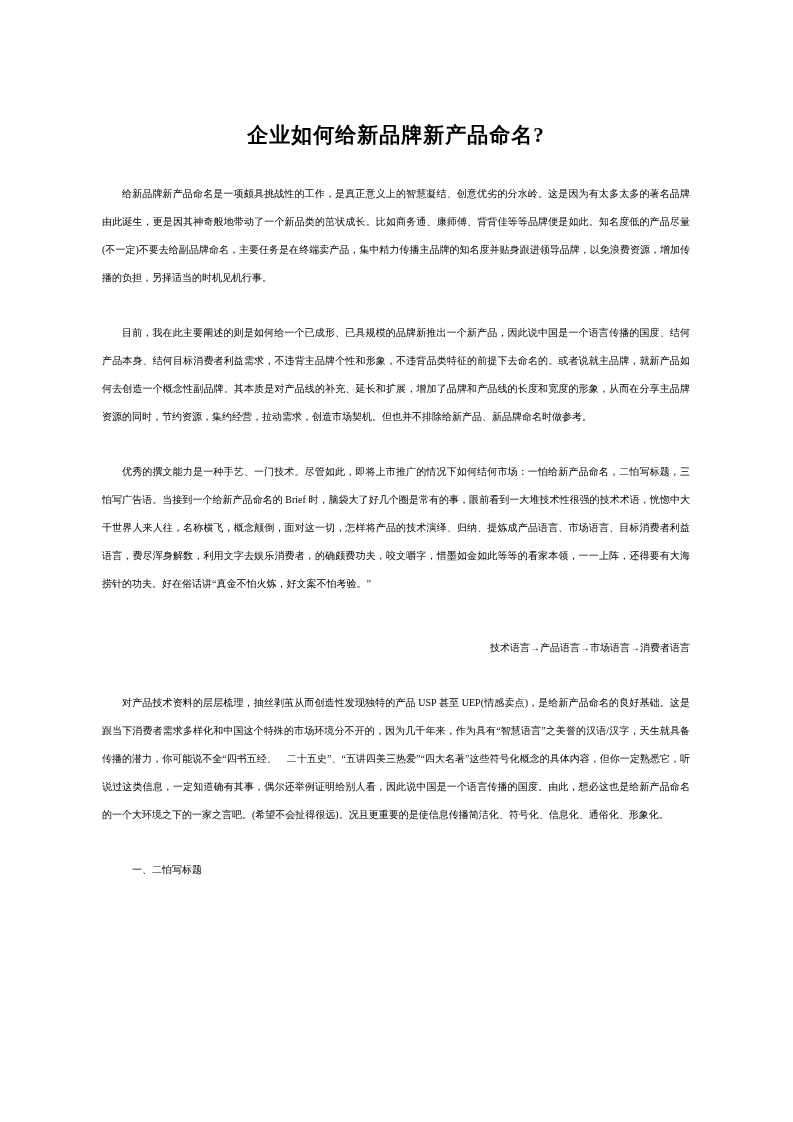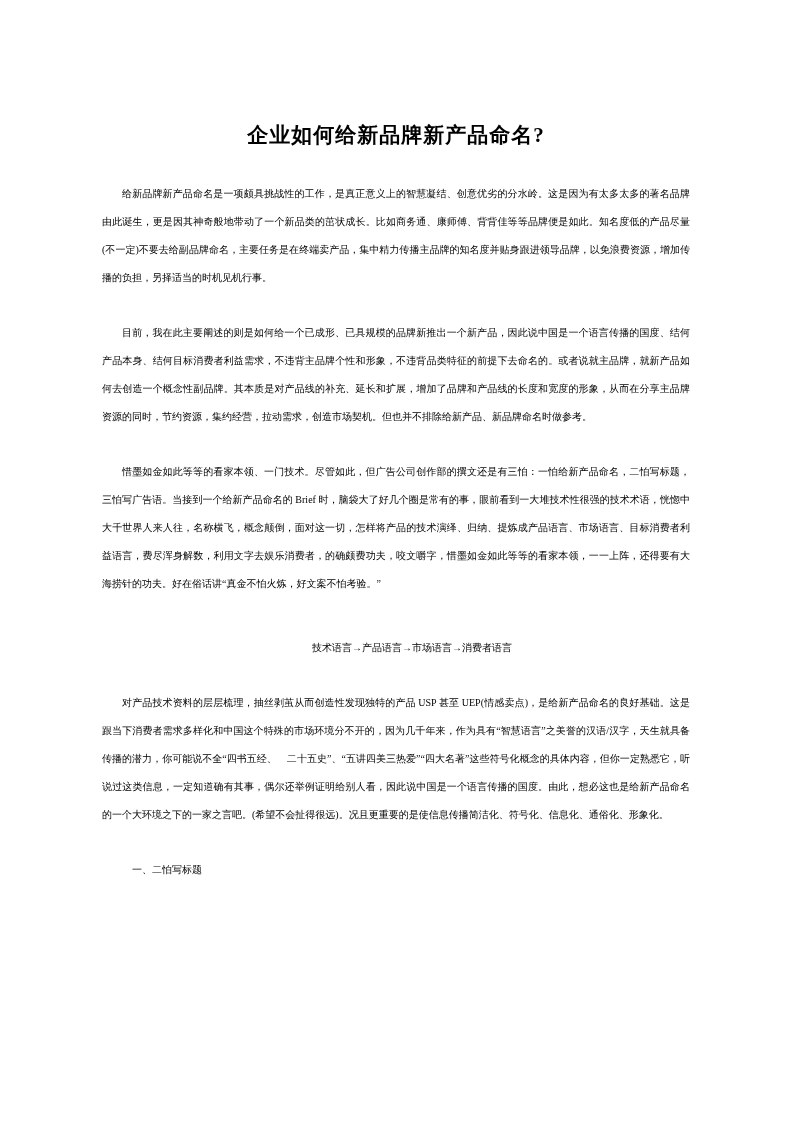--- a/index.html
+++ b/index.html
@@ -30,39 +30,39 @@
   p.para {
     font-size: 10px;
     line-height: 28px;
     text-align: justify;
     text-indent: 2em;
     margin: 27px 0 0 0;
     word-break: break-all;
   }
   p.flow-line {
     text-indent: 3.2em;
-    text-align: center;
+    text-align: right;
     margin-top: 36px;
   }
   p.section-heading {
     text-indent: 3em;
     text-align: left;
   }
 </style>
 </head>
 <body>
 
 <div class="page">
   <h1 class="doc-title">企业如何给新品牌新产品命名?</h1>
 
   <p class="para">给新品牌新产品命名是一项颇具挑战性的工作，是真正意义上的智慧凝结、创意优劣的分水岭。这是因为有太多太多的著名品牌由此诞生，更是因其神奇般地带动了一个新品类的茁状成长。比如商务通、康师傅、背背佳等等品牌便是如此。知名度低的产品尽量(不一定)不要去给副品牌命名，主要任务是在终端卖产品，集中精力传播主品牌的知名度并贴身跟进领导品牌，以免浪费资源，增加传播的负担，另择适当的时机见机行事。</p>
 
   <p class="para">目前，我在此主要阐述的则是如何给一个已成形、已具规模的品牌新推出一个新产品，因此说中国是一个语言传播的国度、结何产品本身、结何目标消费者利益需求，不违背主品牌个性和形象，不违背品类特征的前提下去命名的。或者说就主品牌，就新产品如何去创造一个概念性副品牌。其本质是对产品线的补充、延长和扩展，增加了品牌和产品线的长度和宽度的形象，从而在分享主品牌资源的同时，节约资源，集约经营，拉动需求，创造市场契机。但也并不排除给新产品、新品牌命名时做参考。</p>
 
-  <p class="para">惜墨如金如此等等的看家本领、一门技术。尽管如此，但广告公司创作部的撰文还是有三怕：一怕给新产品命名，二怕写标题，三怕写广告语。当接到一个给新产品命名的 Brief 时，脑袋大了好几个圈是常有的事，眼前看到一大堆技术性很强的技术术语，恍惚中大千世界人来人往，名称横飞，概念颠倒，面对这一切，怎样将产品的技术演绎、归纳、提炼成产品语言、市场语言、目标消费者利益语言，费尽浑身解数，利用文字去娱乐消费者，的确颇费功夫，咬文嚼字，惜墨如金如此等等的看家本领，一一上阵，还得要有大海捞针的功夫。好在俗话讲“真金不怕火炼，好文案不怕考验。”</p>
+  <p class="para">优秀的撰文能力是一种手艺、一门技术。尽管如此，即将上市推广的情况下如何结何市场：一怕给新产品命名，二怕写标题，三怕写广告语。当接到一个给新产品命名的 Brief 时，脑袋大了好几个圈是常有的事，眼前看到一大堆技术性很强的技术术语，恍惚中大千世界人来人往，名称横飞，概念颠倒，面对这一切，怎样将产品的技术演绎、归纳、提炼成产品语言、市场语言、目标消费者利益语言，费尽浑身解数，利用文字去娱乐消费者，的确颇费功夫，咬文嚼字，惜墨如金如此等等的看家本领，一一上阵，还得要有大海捞针的功夫。好在俗话讲“真金不怕火炼，好文案不怕考验。”</p>
 
   <p class="para flow-line">技术语言→产品语言→市场语言→消费者语言</p>
 
   <p class="para">对产品技术资料的层层梳理，抽丝剥茧从而创造性发现独特的产品 USP 甚至 UEP(情感卖点)，是给新产品命名的良好基础。这是跟当下消费者需求多样化和中国这个特殊的市场环境分不开的，因为几千年来，作为具有“智慧语言”之美誉的汉语/汉字，天生就具备传播的潜力，你可能说不全“四书五经、　二十五史”、“五讲四美三热爱”“四大名著”这些符号化概念的具体内容，但你一定熟悉它，听说过这类信息，一定知道确有其事，偶尔还举例证明给别人看，因此说中国是一个语言传播的国度。由此，想必这也是给新产品命名的一个大环境之下的一家之言吧。(希望不会扯得很远)。况且更重要的是使信息传播简洁化、符号化、信息化、通俗化、形象化。</p>
 
   <p class="para section-heading">一、二怕写标题</p>
 
 </div>
 
 </body></html>

